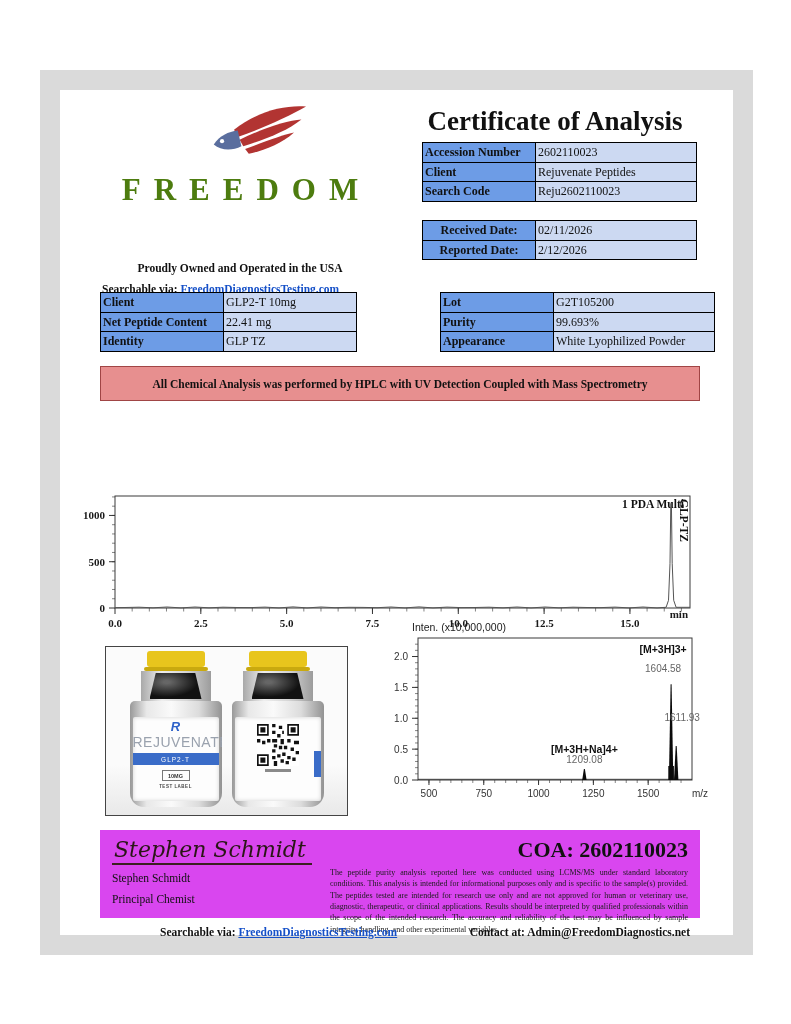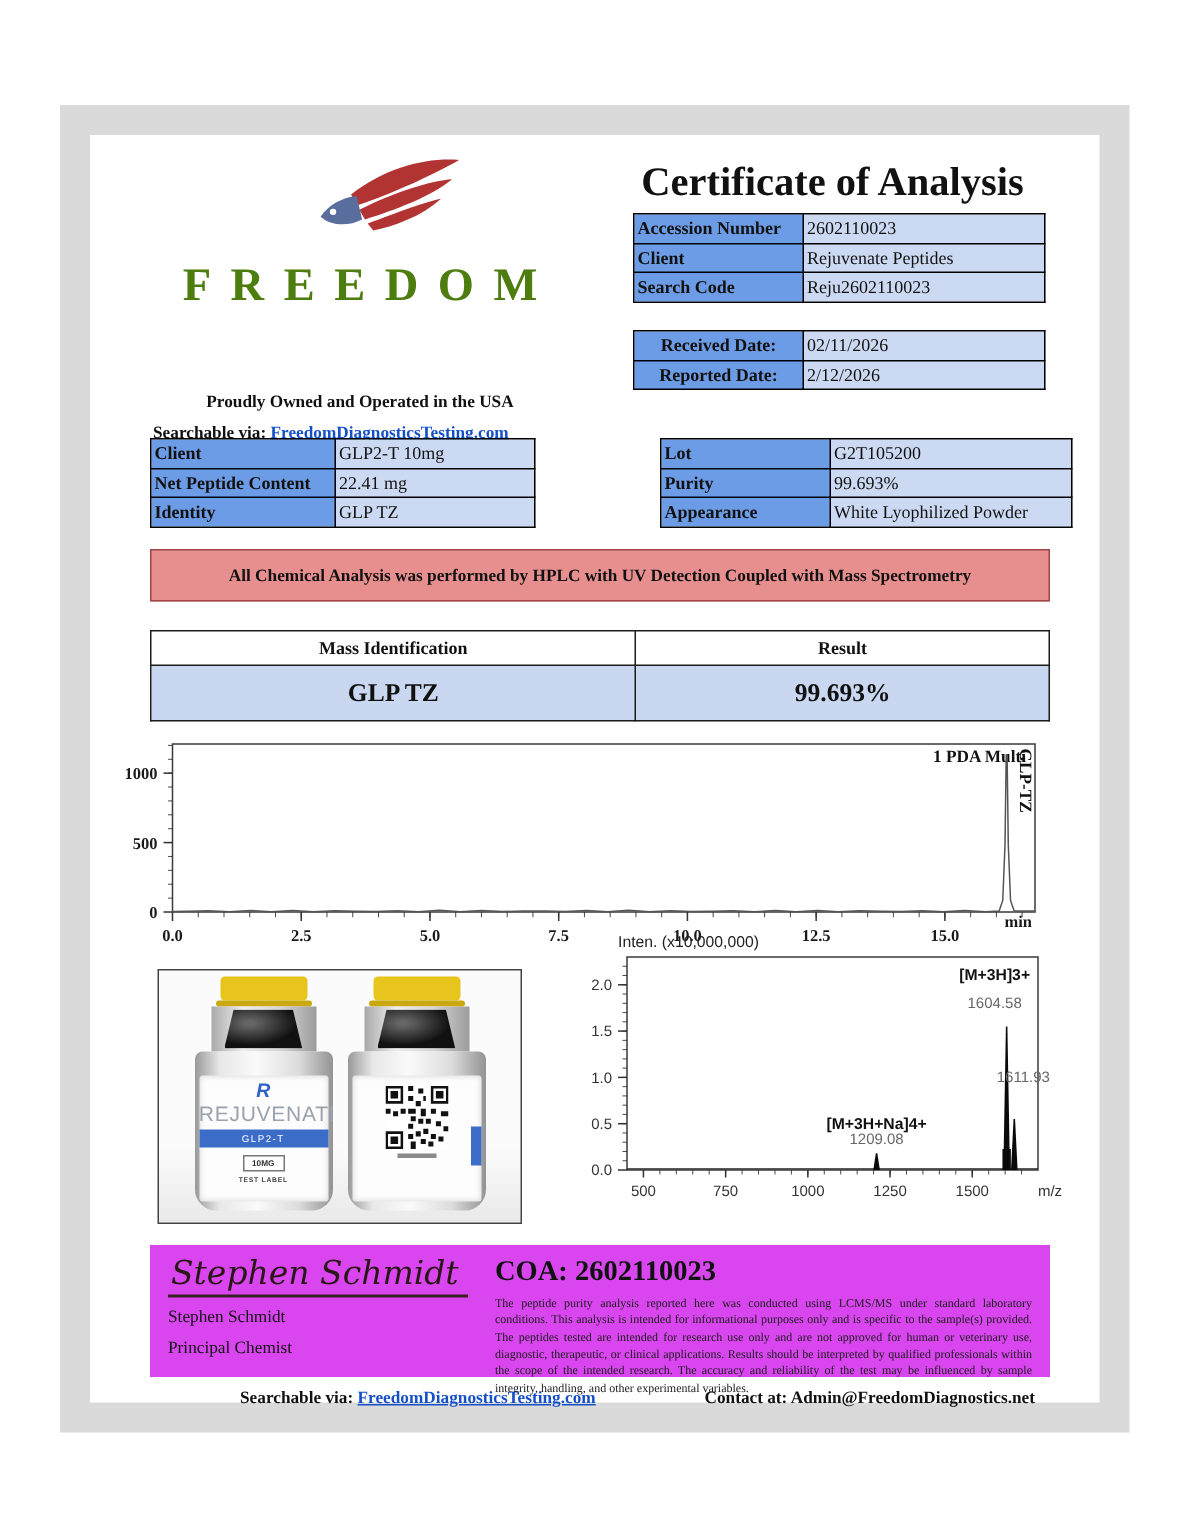--- a/index.html
+++ b/index.html
@@ -87,21 +87,21 @@
 
   
   .sig-box{position:absolute;left:40px;top:740px;width:600px;height:88px;background:#d946ef;
            box-sizing:border-box;padding:7px 12px;display:flex;}
   .sig-left{width:218px;flex:none;}
   .sig-script{display:inline-block;font-family:"DejaVu Serif",serif;font-style:italic;
               font-size:22px;color:#2a1616;border-bottom:2px solid #3a2020;padding:0 6px 1px 2px;}
   .sig-name{font-size:11.5px;margin-top:7px;}
   .sig-role{font-size:11.5px;margin-top:9px;}
   .sig-right{flex:1;}
-  .coa{text-align:left;font-size:19px;font-weight:bold;margin:0 0 4px;}
+  .coa{text-align:right;font-size:22px;font-weight:bold;margin:0 0 4px;}
   .disclaimer{font-size:8px;line-height:1.42;text-align:justify;color:#1a1a1a;}
 
   
   .footer{position:absolute;left:40px;top:836px;width:600px;display:flex;
           justify-content:space-between;font-size:11.5px;font-weight:bold;
           padding:0 10px 0 60px;box-sizing:border-box;}
 </style>
 </head>
 <body>
 
@@ -186,32 +186,20 @@
         </tr>
         <tr>
           <td class="k">Appearance</td>
           <td class="v">White Lyophilized Powder</td>
         </tr>
       </tbody>
         </table>
 
       <div class="banner">All Chemical Analysis was performed by HPLC with UV Detection Coupled with Mass Spectrometry</div>
 
-      <table class="mass">
-        <tbody>
-            <tr>
-          <th class="c1">Mass Identification</th>
-          <th class="c2">Result</th>
-        </tr>
-        <tr>
-          <td>GLP TZ</td>
-          <td>99.693%</td>
-        </tr>
-      </tbody>
-        </table>
 
       <div class="chrom-wrap">
         <svg id="chrom-svg" width="628" height="150" viewBox="0 0 628 150">
             <rect x="35" y="10" width="575" height="112" fill="none" stroke="#3a3a3a"></rect>
             <line x1="29" y1="122" x2="35" y2="122" stroke="#333"></line>
             <text class="ct" x="25" y="126" text-anchor="end">0</text>
             <line x1="29" y1="75.71900826446281" x2="35" y2="75.71900826446281" stroke="#333"></line>
             <text class="ct" x="25" y="79.71900826446281" text-anchor="end">500</text>
             <line x1="29" y1="29.438016528925615" x2="35" y2="29.438016528925615" stroke="#333"></line>
             <text class="ct" x="25" y="33.438016528925615" text-anchor="end">1000</text>

